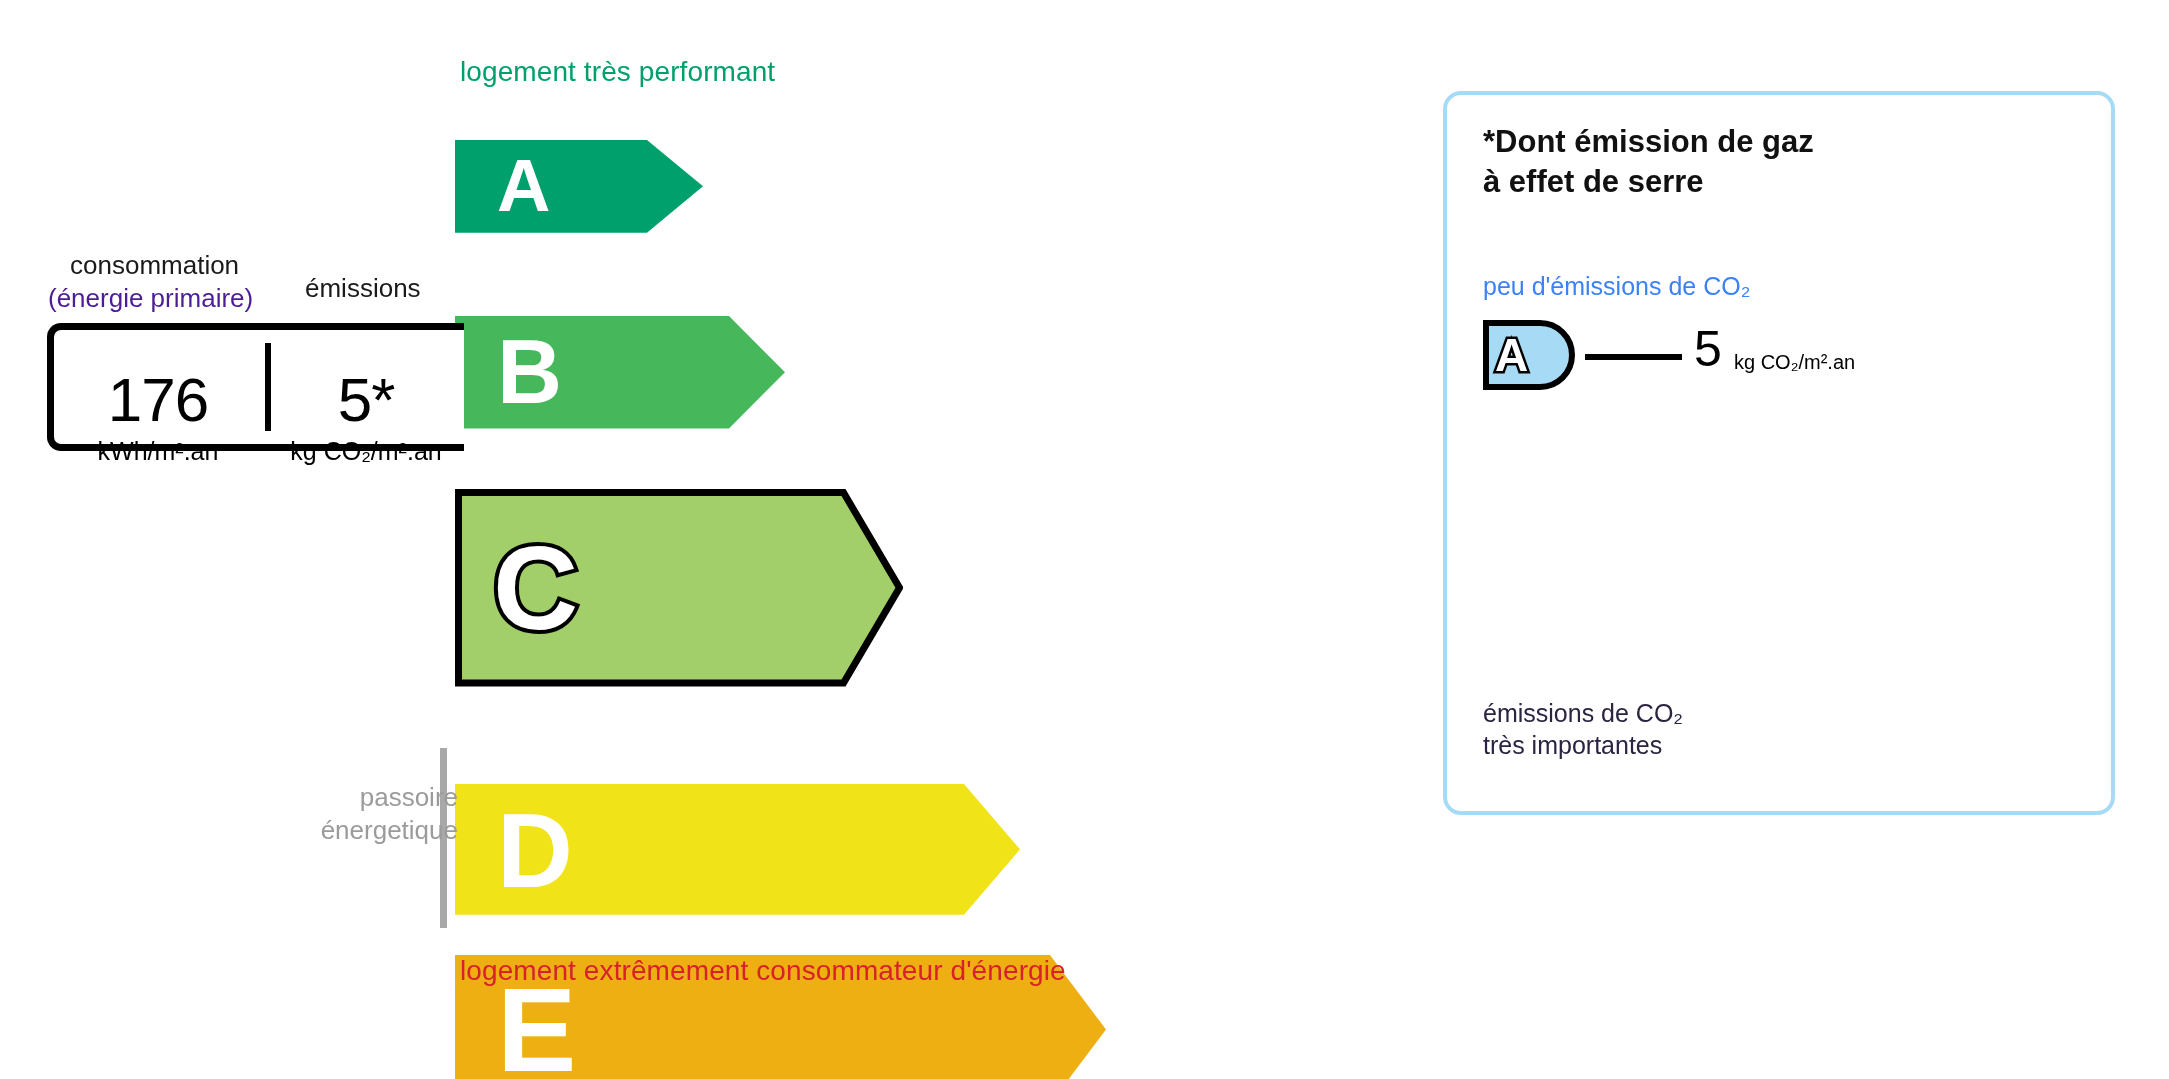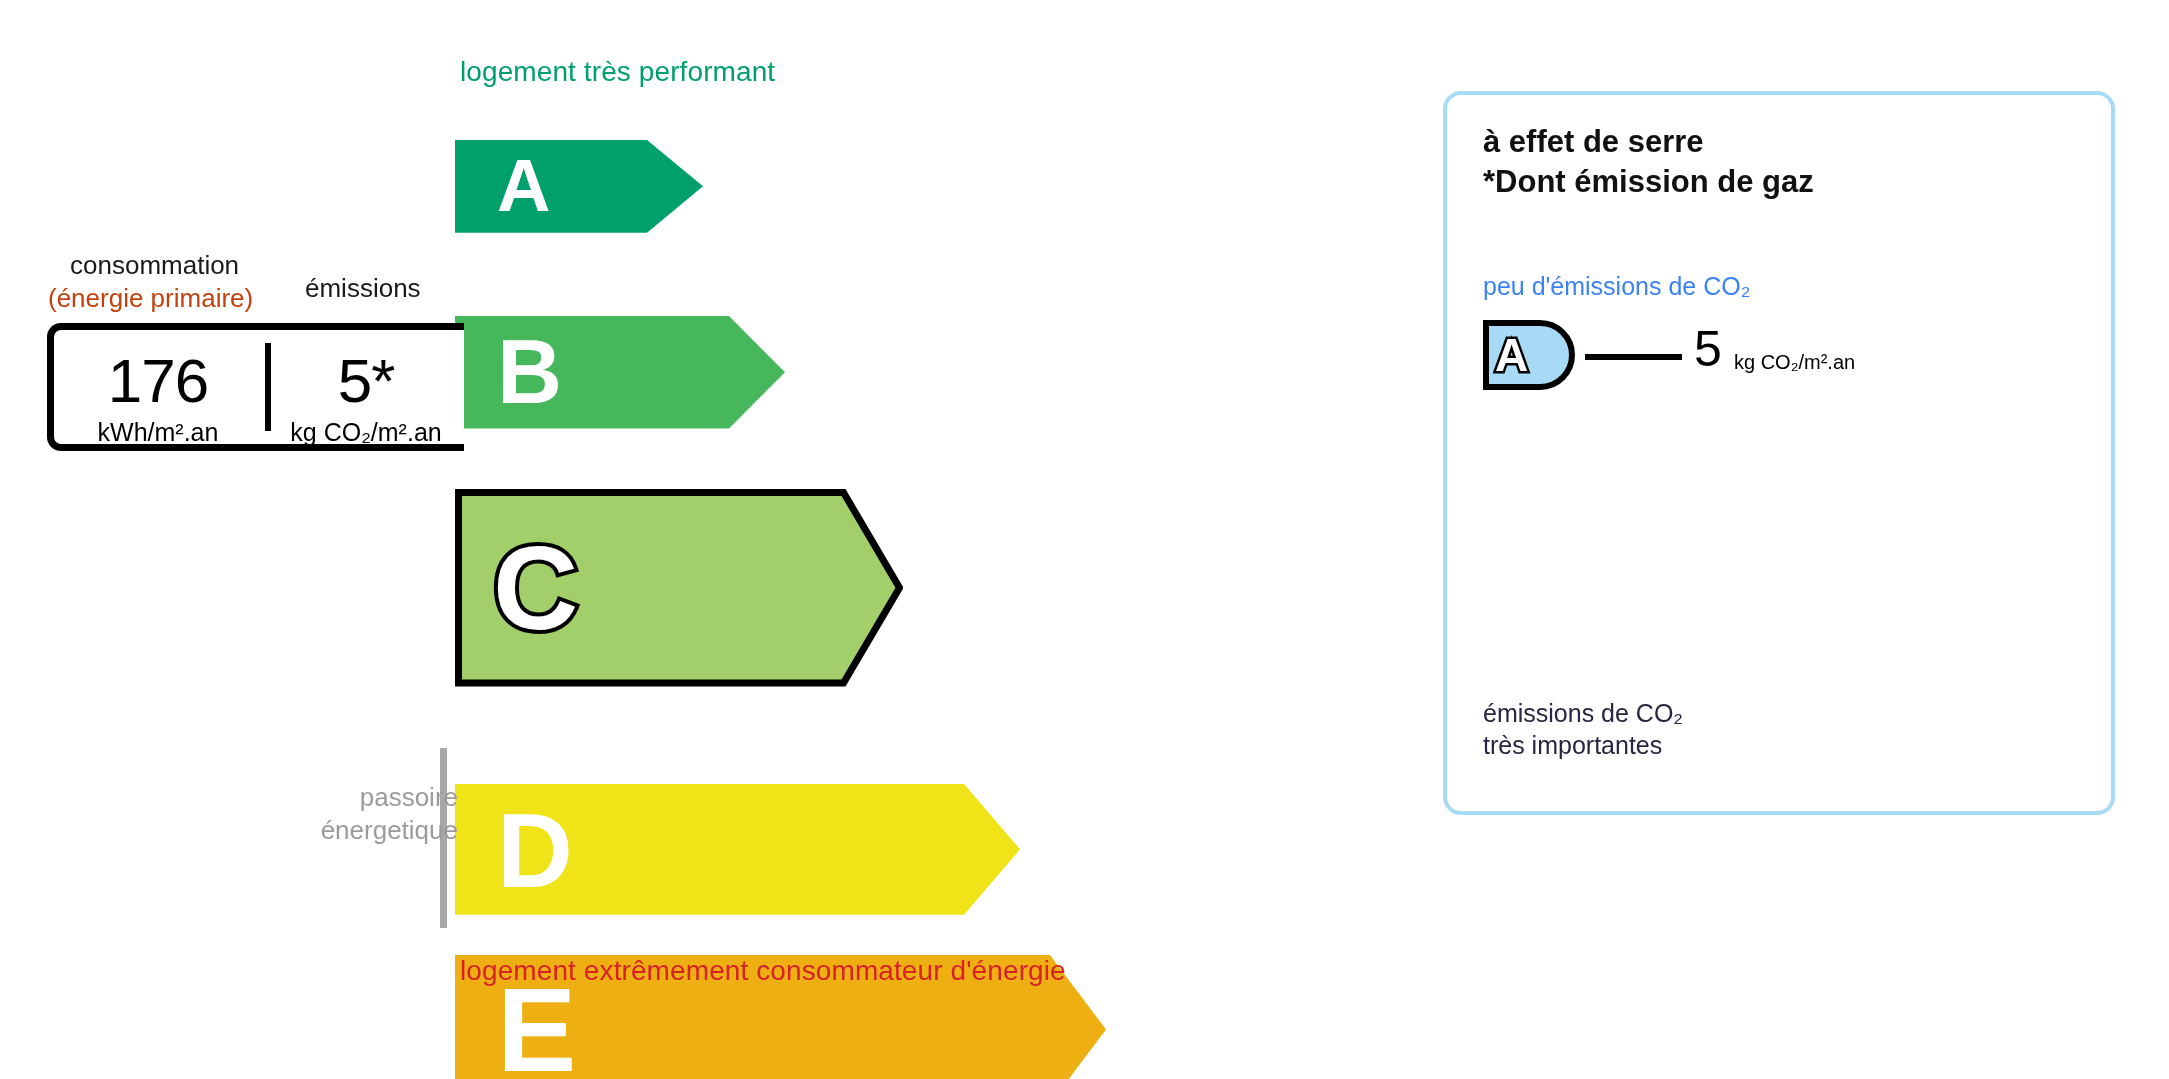--- a/index.html
+++ b/index.html
@@ -38,21 +38,21 @@
     pointer-events:none;
   }
 
   
   .hdr-conso{
     position:absolute;left:70px;top:250px;
     font-size:26px;color:#1a1a1a;white-space:nowrap;
   }
   .hdr-conso-sub{
     position:absolute;left:48px;top:283px;
-    font-size:26px;color:#c2410c;white-space:nowrap;
+    font-size:26px;color:#4c1d95;white-space:nowrap;
   }
   .hdr-emis{
     position:absolute;left:305px;top:273px;
     font-size:26px;color:#1a1a1a;white-space:nowrap;
   }
 
   
   .valuebox{
     position:absolute;left:47px;top:323px;
     width:417px;height:128px;
@@ -60,21 +60,21 @@
     border-right:none;
     border-radius:14px 0 0 14px;
     background:#ffffff;
     box-sizing:border-box;
   }
   .vb-divider{
     position:absolute;left:265px;top:343px;
     width:6px;height:88px;background:#000;
   }
   .vb-cell{position:absolute;text-align:center;}
-  .vb-num{font-size:62px;font-weight:normal;color:#000;line-height:1;letter-spacing:-1px;}
+  .vb-num{font-size:62px;font-weight:normal;color:#000;line-height:1;letter-spacing:-1px;margin-top:19px;}
   .vb-unit{font-size:25px;color:#000;line-height:1;margin-top:8px;text-align:center;}
   .vb-left{left:58px;top:350px;width:200px;}
   .vb-right{left:276px;top:350px;width:180px;}
 
   .final-energy{
     position:absolute;left:62px;top:508px;
     font-size:26px;color:#9b9b9b;line-height:1.26;white-space:nowrap;
   }
 
   
@@ -219,22 +219,22 @@
       <div>passoire</div>
       <div>énergetique</div>
     </div>
 
     <div class="bottom-caption">logement extrêmement consommateur d'énergie</div>
   </div>
 
   <div class="ges-panel"></div>
 
   <div class="ges-title">
+    <div>*Dont émission de gaz</div>
     <div>à effet de serre</div>
-    <div>*Dont émission de gaz</div>
   </div>
 
   <div class="ges-top-caption">peu d'émissions de CO₂</div>
 
   <div class="ges-a">
     <div class="ges-a-shape"></div>
     <div class="ges-a-letter">A</div>
   </div>
   <div class="ges-leader"></div>
   <div class="ges-val">5</div>

